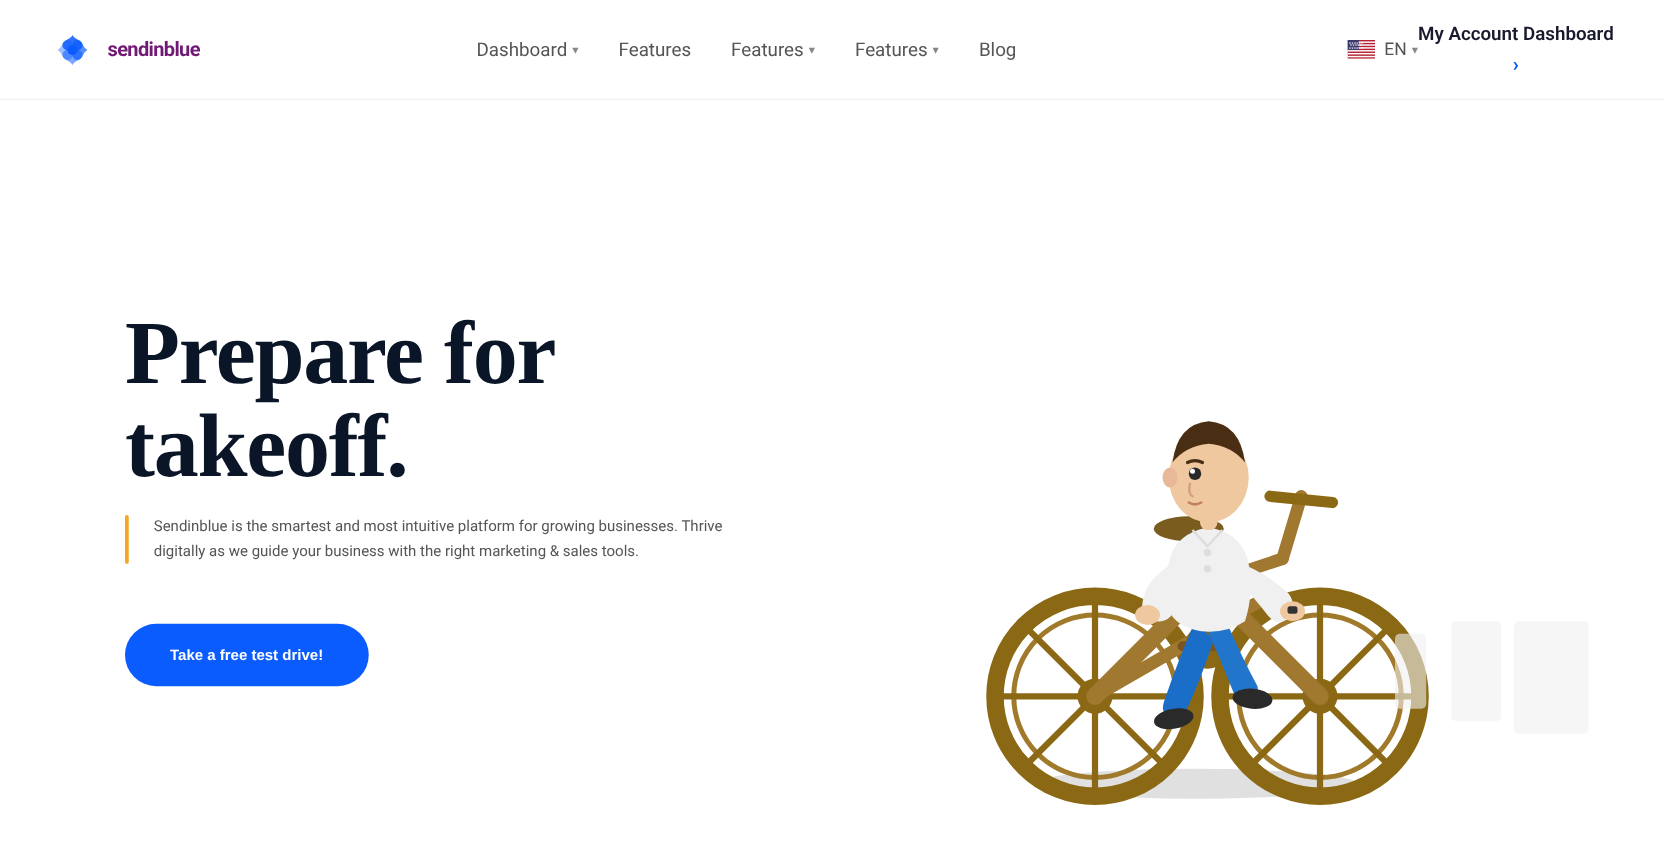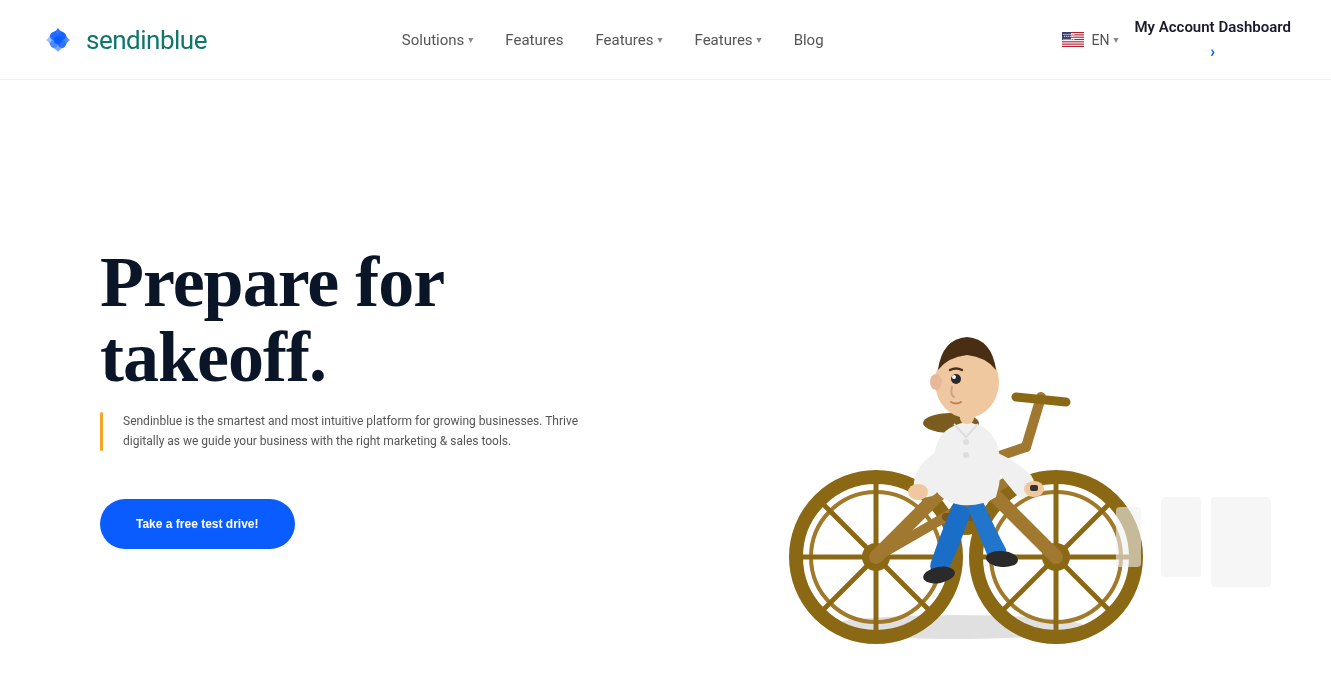--- a/index.html
+++ b/index.html
@@ -35,23 +35,23 @@
       gap: 10px;
       text-decoration: none;
     }
 
     .logo-icon {
       width: 36px;
       height: 36px;
     }
 
     .logo-text {
-      font-size: 26px;
-      font-weight: 400;
-      color: #0f766e;
+      font-size: 16px;
+      font-weight: 700;
+      color: #701a75;
       letter-spacing: -0.5px;
     }
 
     nav {
       display: flex;
       align-items: center;
       gap: 32px;
     }
 
     .nav-item {
@@ -66,21 +66,20 @@
     }
 
     .nav-arrow {
       font-size: 10px;
       color: #888;
     }
 
     .header-right {
       display: flex;
       align-items: center;
-      gap: 16px;
       margin-left: 44px;
     }
 
     .lang-selector {
       display: flex;
       align-items: center;
       gap: 4px;
       font-size: 14px;
       color: #555;
       cursor: pointer;
@@ -216,21 +215,21 @@
         <path d="M12 24 C10 20, 4 20, 4 16 C4 12, 8 12, 12 10 C16 12, 20 12, 20 16 C20 20, 14 20, 12 24Z" fill="#0b5cff" opacity="0.55"></path>
         <path d="M0 12 C4 10, 4 4, 8 4 C12 4, 12 8, 14 12 C12 16, 12 20, 8 20 C4 20, 4 14, 0 12Z" fill="#0b5cff" opacity="0.4"></path>
         <circle cx="12" cy="12" r="4" fill="#0b5cff"></circle>
       </g>
     </svg>
     <span class="logo-text">sendinblue</span>
   </a>
 
   <nav>
     <a class="nav-item" href="#">
-      <span>Solutions</span>
+      <span>Dashboard</span>
       <span class="nav-arrow">▾</span>
     </a>
     <a class="nav-item" href="#">
       <span>Features</span>
     </a>
     <a class="nav-item" href="#">
       <span>Features</span>
       <span class="nav-arrow">▾</span>
     </a>
     <a class="nav-item" href="#">

